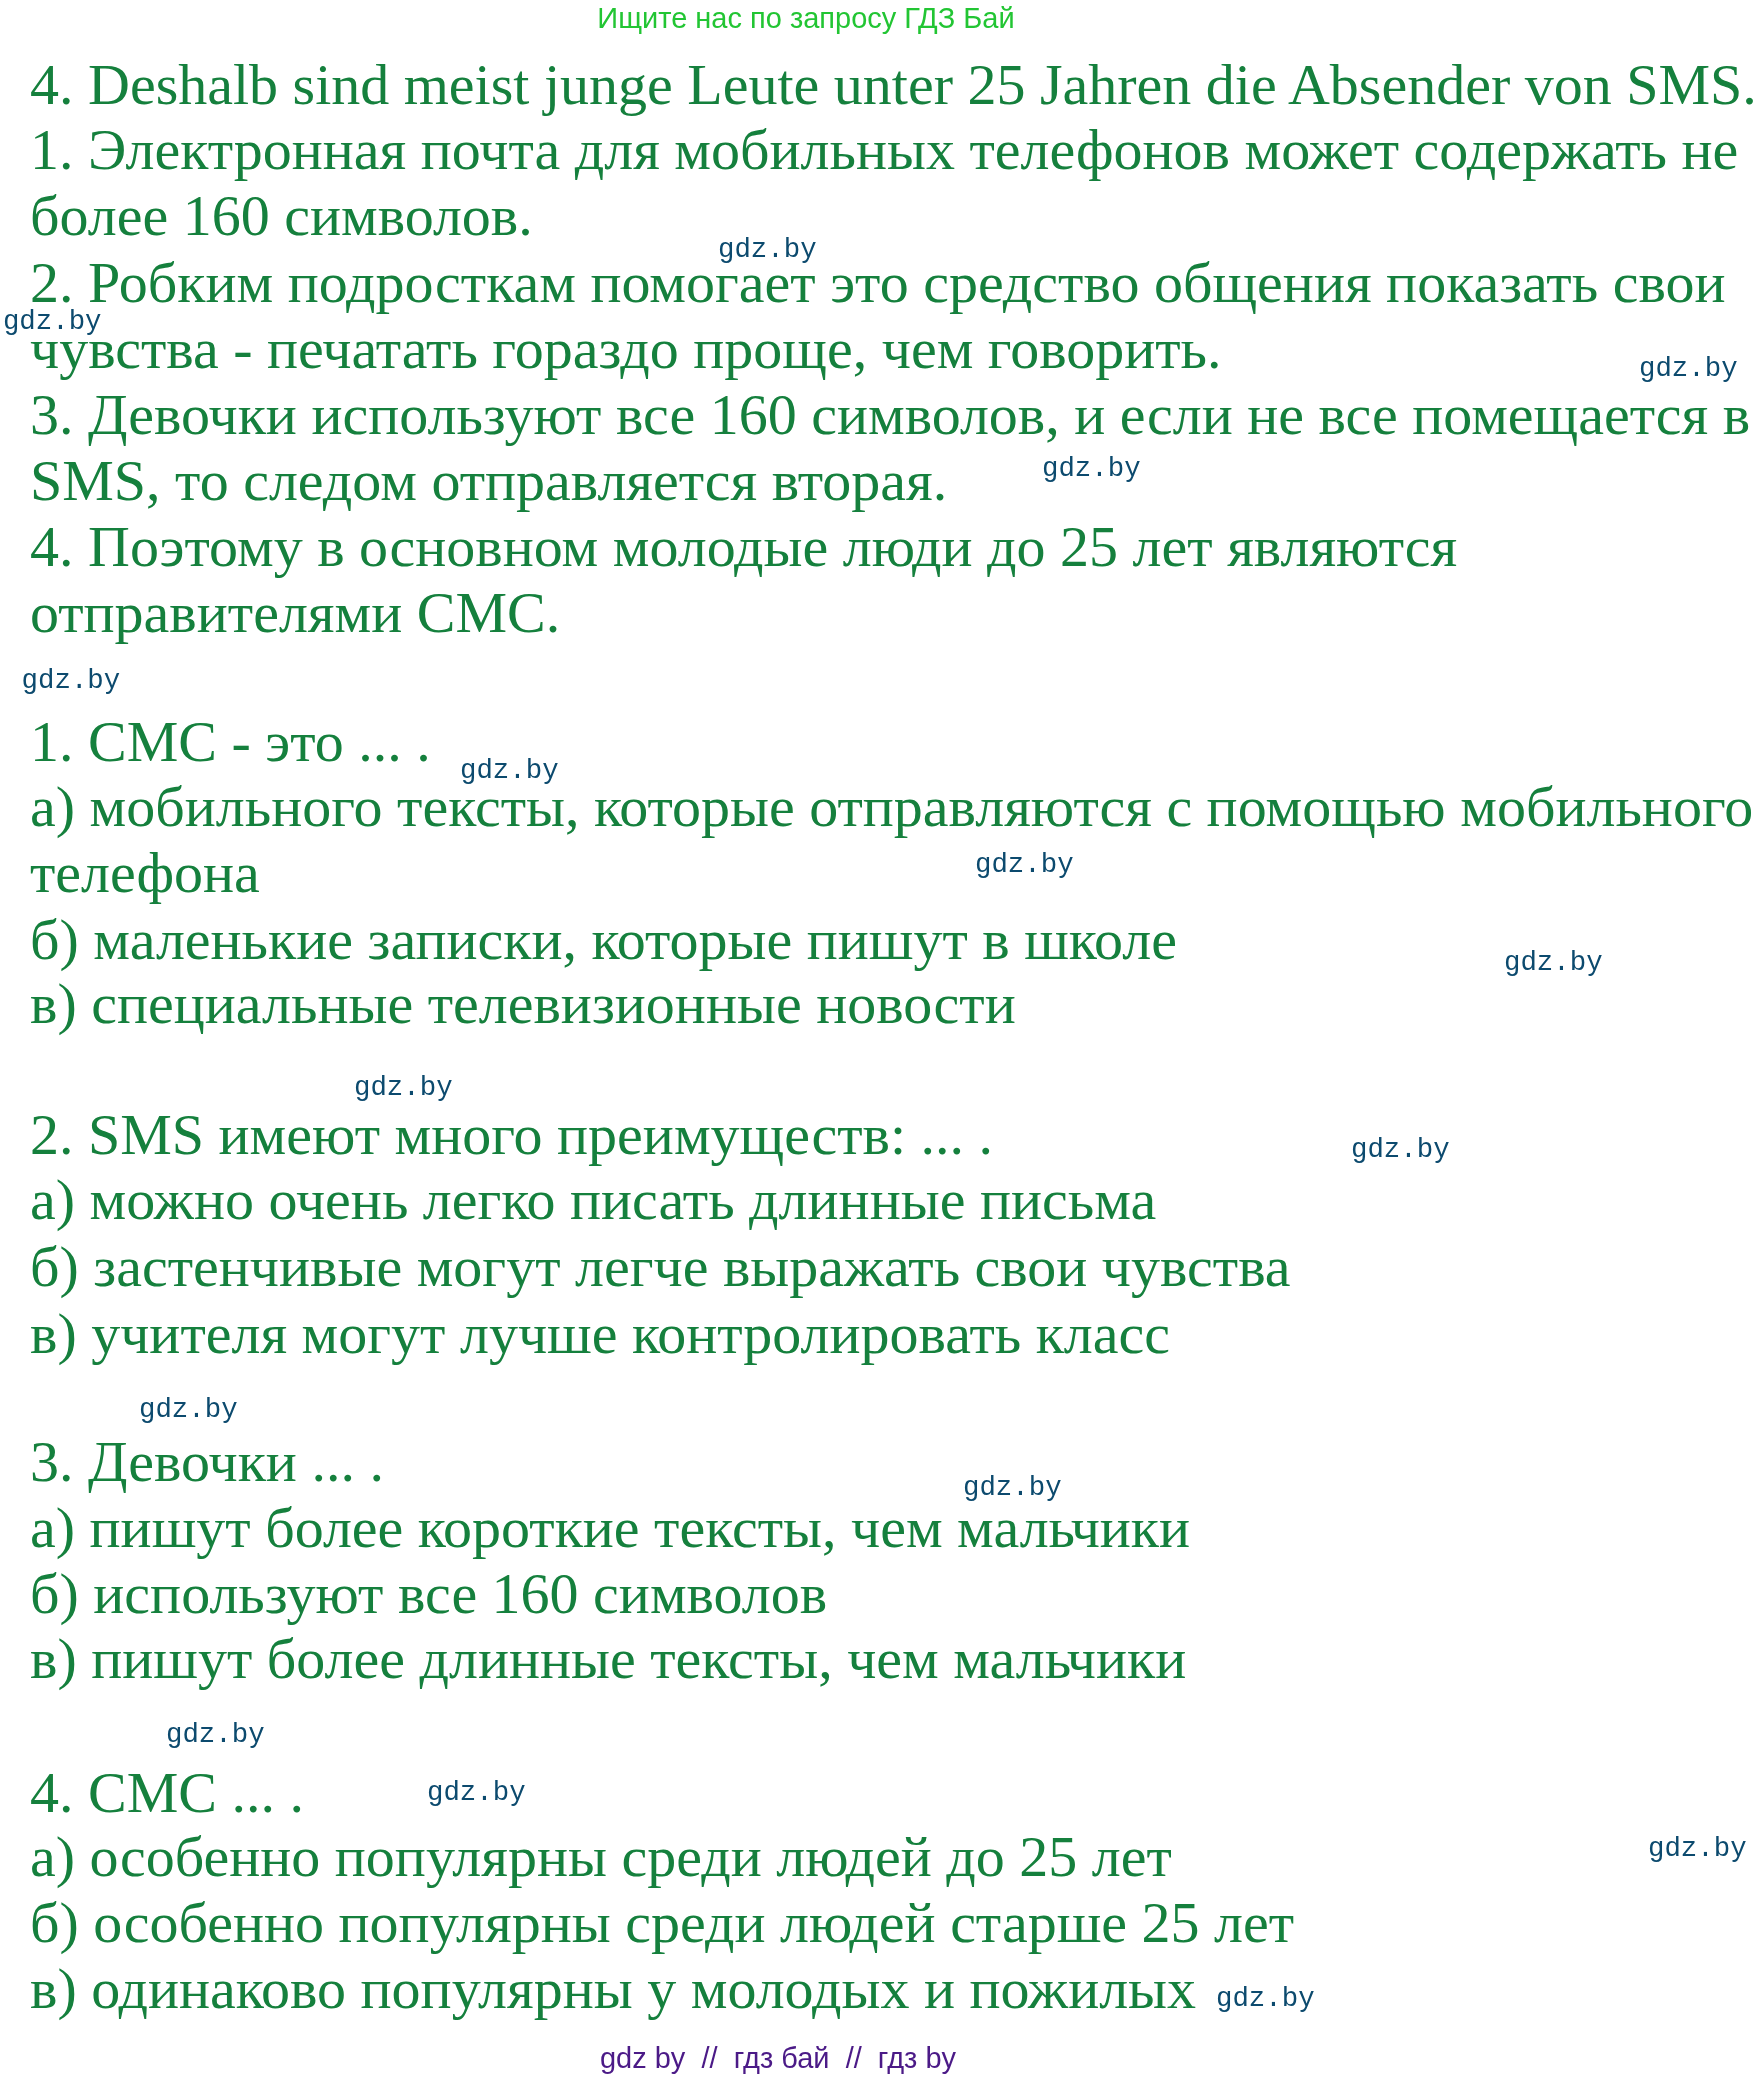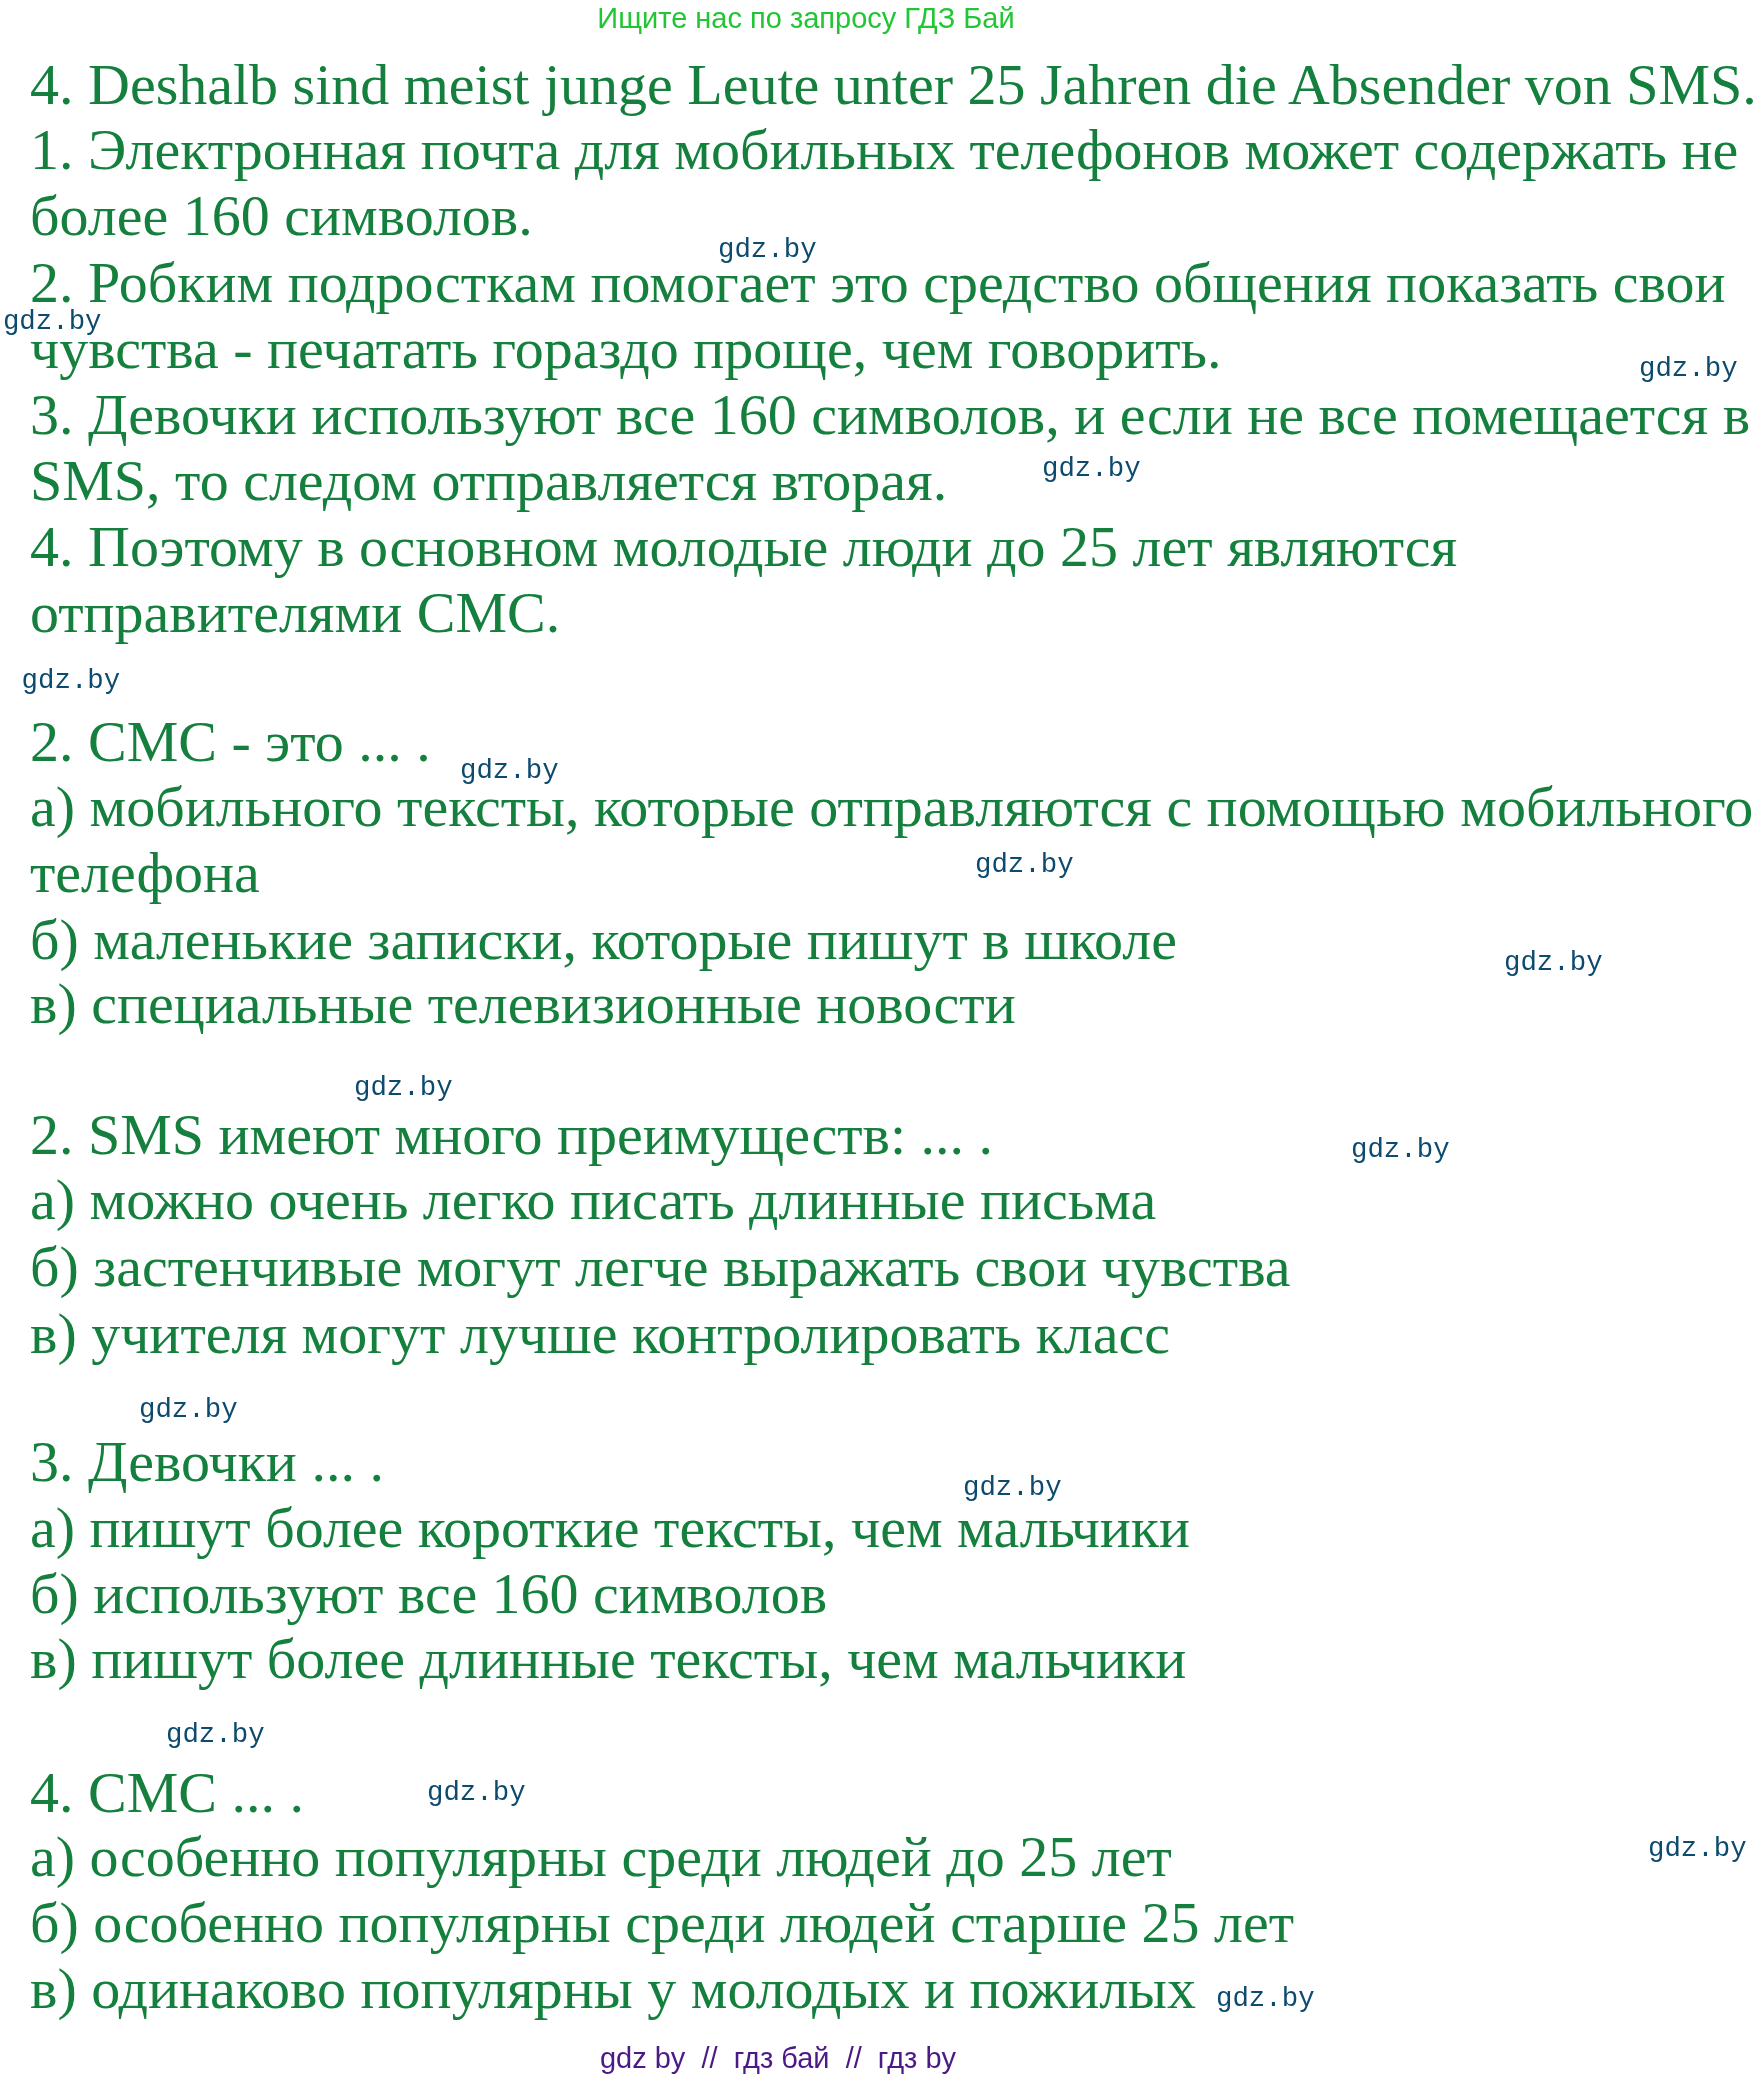--- a/index.html
+++ b/index.html
@@ -33,21 +33,21 @@
 <div class="line" style="top:56px">4. Deshalb sind meist junge Leute unter 25 Jahren die Absender von SMS.</div>
 <div class="line" style="top:121px">1. Электронная почта для мобильных телефонов может содержать не</div>
 <div class="line" style="top:187px">более 160 символов.</div>
 <div class="line" style="top:254px">2. Робким подросткам помогает это средство общения показать свои</div>
 <div class="line" style="top:320px">чувства - печатать гораздо проще, чем говорить.</div>
 <div class="line" style="top:386px">3. Девочки используют все 160 символов, и если не все помещается в</div>
 <div class="line" style="top:452px">SMS, то следом отправляется вторая.</div>
 <div class="line" style="top:518px">4. Поэтому в основном молодые люди до 25 лет являются</div>
 <div class="line" style="top:584px">отправителями СМС.</div>
 
-<div class="line" style="top:713px">2. СМС - это ... .</div>
+<div class="line" style="top:713px">1. СМС - это ... .</div>
 <div class="line" style="top:778px">а) мобильного тексты, которые отправляются с помощью мобильного</div>
 <div class="line" style="top:844px">телефона</div>
 <div class="line" style="top:911px">б) маленькие записки, которые пишут в школе</div>
 <div class="line" style="top:975px">в) специальные телевизионные новости</div>
 
 <div class="line" style="top:1106px">2. SMS имеют много преимуществ: ... .</div>
 <div class="line" style="top:1171px">а) можно очень легко писать длинные письма</div>
 <div class="line" style="top:1238px">б) застенчивые могут легче выражать свои чувства</div>
 <div class="line" style="top:1305px">в) учителя могут лучше контролировать класс</div>
 

